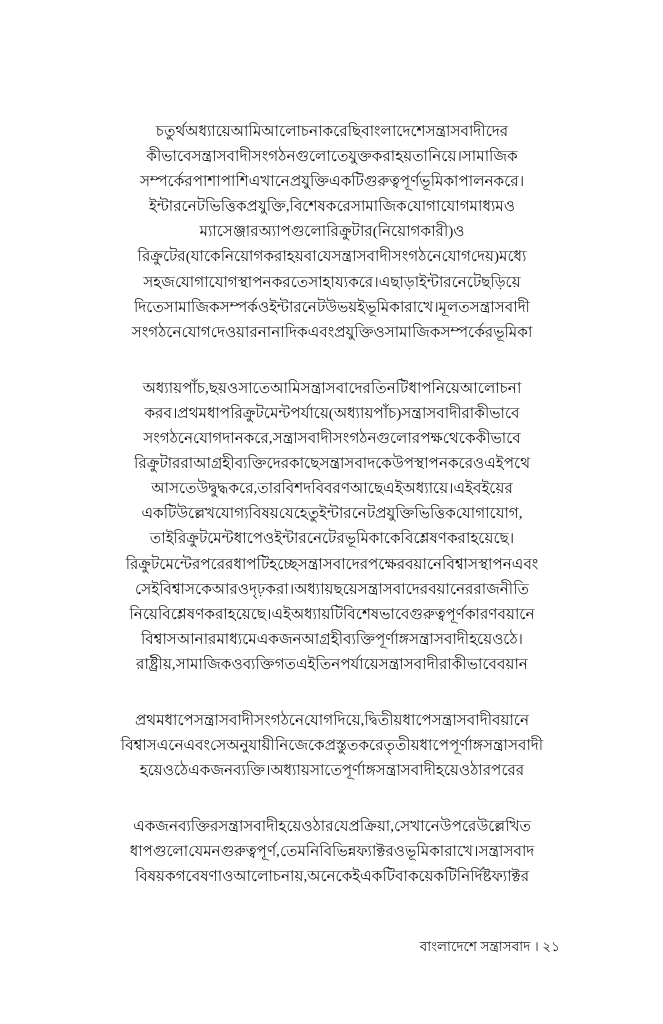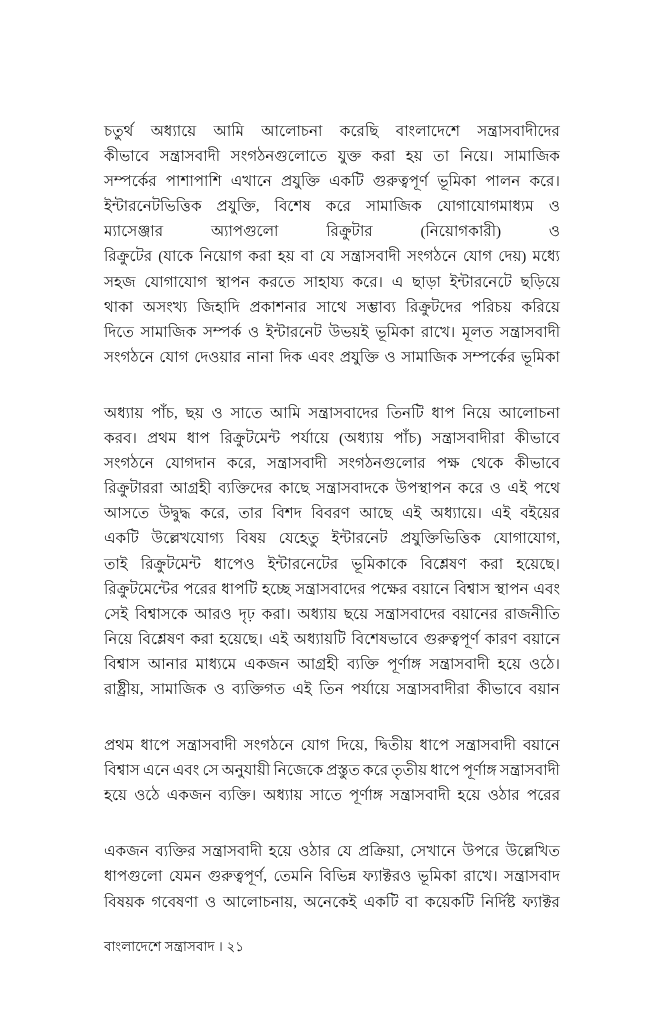--- a/index.html
+++ b/index.html
@@ -39,37 +39,38 @@
   }
 
   
   .para .line {
     display: block;
     white-space: nowrap;
   }
 
   .para .line.justified {
     display: flex;
-    justify-content: space-between;
+    justify-content: center;
     white-space: normal;
   }
 
   .para .line.justified > span {
     white-space: pre;
   }
 
   .para + .para {
     margin-top: 31px;
   }
 
   .footer {
     position: absolute;
     left: 104px;
     top: 938px;
     width: 456px;
+    text-align: right;
     font-family: "Liberation Serif", "DejaVu Serif", serif;
     font-size: 13.4px;
     line-height: 18px;
     color: #1a1a1a;
     letter-spacing: 0.01em;
   }
 </style>
 </head>
 <body>
 
@@ -143,31 +144,20 @@
           <span>সহজ</span>
           <span>যোগাযোগ</span>
           <span>স্থাপন</span>
           <span>করতে</span>
           <span>সাহায্য</span>
           <span>করে।</span>
           <span>এ</span>
           <span>ছাড়া</span>
           <span>ইন্টারনেটে</span>
           <span>ছড়িয়ে</span>
-        </span>
-        <span class="line justified">
-          <span>থাকা</span>
-          <span>অসংখ্য</span>
-          <span>জিহাদি</span>
-          <span>প্রকাশনার</span>
-          <span>সাথে</span>
-          <span>সম্ভাব্য</span>
-          <span>রিক্রুটদের</span>
-          <span>পরিচয়</span>
-          <span>করিয়ে</span>
         </span>
         <span class="line justified">
           <span>দিতে</span>
           <span>সামাজিক</span>
           <span>সম্পর্ক</span>
           <span>ও</span>
           <span>ইন্টারনেট</span>
           <span>উভয়ই</span>
           <span>ভূমিকা</span>
           <span>রাখে।</span>

